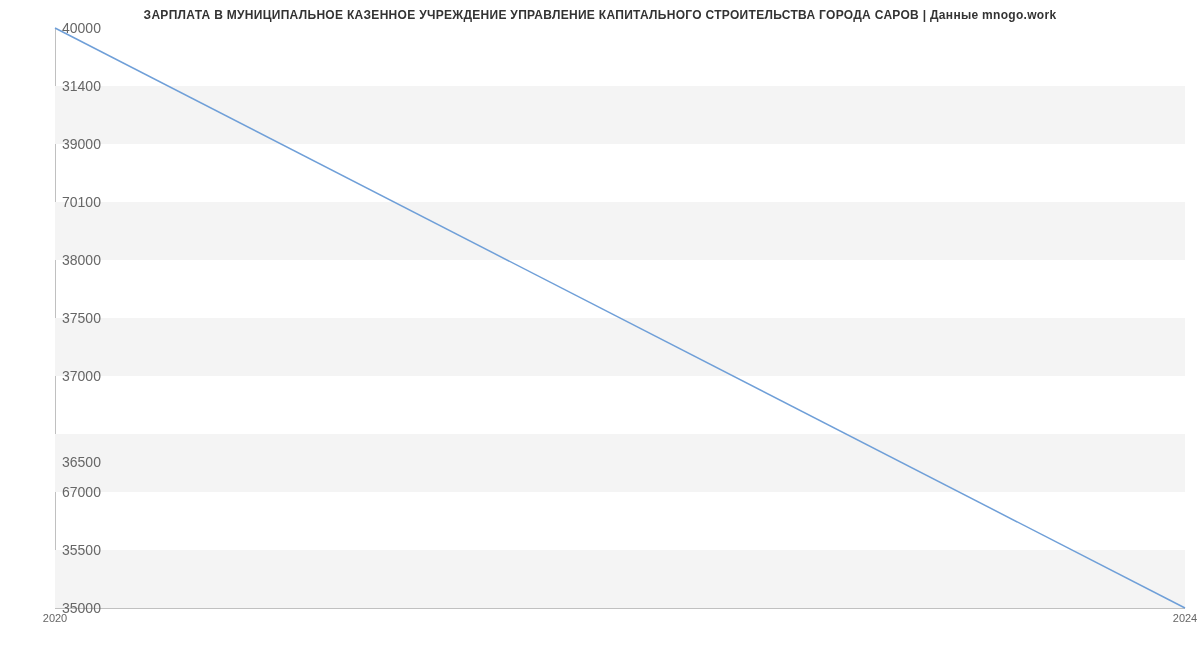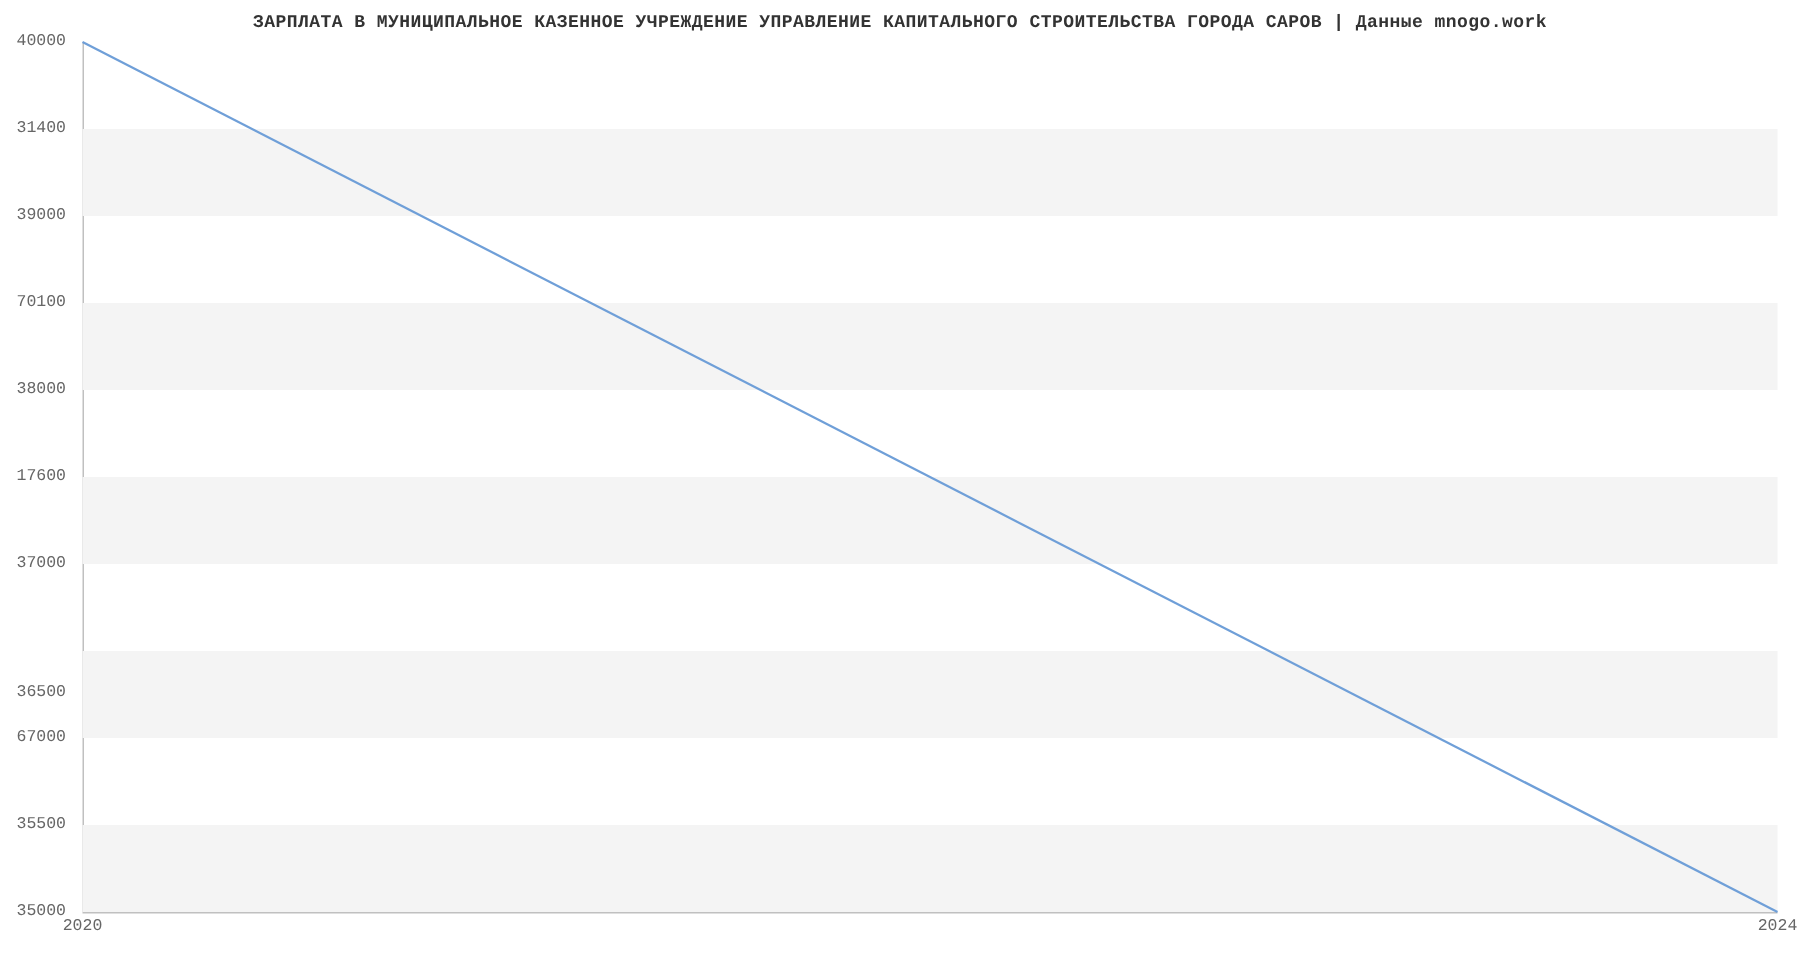--- a/index.html
+++ b/index.html
@@ -7,21 +7,20 @@
     padding: 0;
     width: 1200px;
     height: 650px;
     background: #ffffff;
     font-family: Verdana, Geneva, sans-serif;
   }
   .chart-container {
     position: relative;
     width: 1200px;
     height: 530px;
-    font-family: Liberation Mono, monospace;
   }
   .chart-title {
     position: absolute;
     top: 8px;
     left: 0;
     width: 1200px;
     text-align: center;
     font-size: 12px;
     font-weight: bold;
     color: #333333;
@@ -44,24 +43,24 @@
   .axis-line-left {
     position: absolute;
     left: 0;
     top: 0;
     width: 0;
     height: 100%;
     border-left: 1px solid #c0c0c0;
   }
   .y-tick-label {
     position: absolute;
-    right: 1150px;
+    right: 1093px;
     width: 45px;
-    text-align: center;
-    font-size: 11px;
+    text-align: left;
+    font-size: 14px;
     color: #666666;
     transform: translateY(-50%);
   }
   .x-tick-label {
     position: absolute;
     top: 612px;
     font-size: 11px;
     color: #666666;
     transform: translateX(-50%);
   }
@@ -97,21 +96,21 @@
       <svg class="line-layer" preserveAspectRatio="none" viewBox="0 0 1130 580">
       <polyline class="data-line" points="0,0 1130,580" style="stroke: rgb(111, 159, 216);"></polyline>
     </svg>
   </div>
 
 <div class="y-tick-label" style="top: 608px;">35000</div>
     <div class="y-tick-label" style="top: 550px;">35500</div>
     <div class="y-tick-label" style="top: 492px;">67000</div>
     <div class="y-tick-label" style="top: 434px; margin-top: 28px;">36500</div>
     <div class="y-tick-label" style="top: 376px;">37000</div>
-    <div class="y-tick-label" style="top: 318px;">17600</div>
+    <div class="y-tick-label" style="top: 318px;">37500</div>
     <div class="y-tick-label" style="top: 260px;">38000</div>
     <div class="y-tick-label" style="top: 202px;">70100</div>
     <div class="y-tick-label" style="top: 144px;">39000</div>
     <div class="y-tick-label" style="top: 86px;">31400</div>
     <div class="y-tick-label" style="top: 28px;">40000</div>
     <div class="x-tick-label" style="left: 55px;">2020</div>
     <div class="x-tick-label" style="left: 1185px;">2024</div>
   </div>
 
 </body></html>

